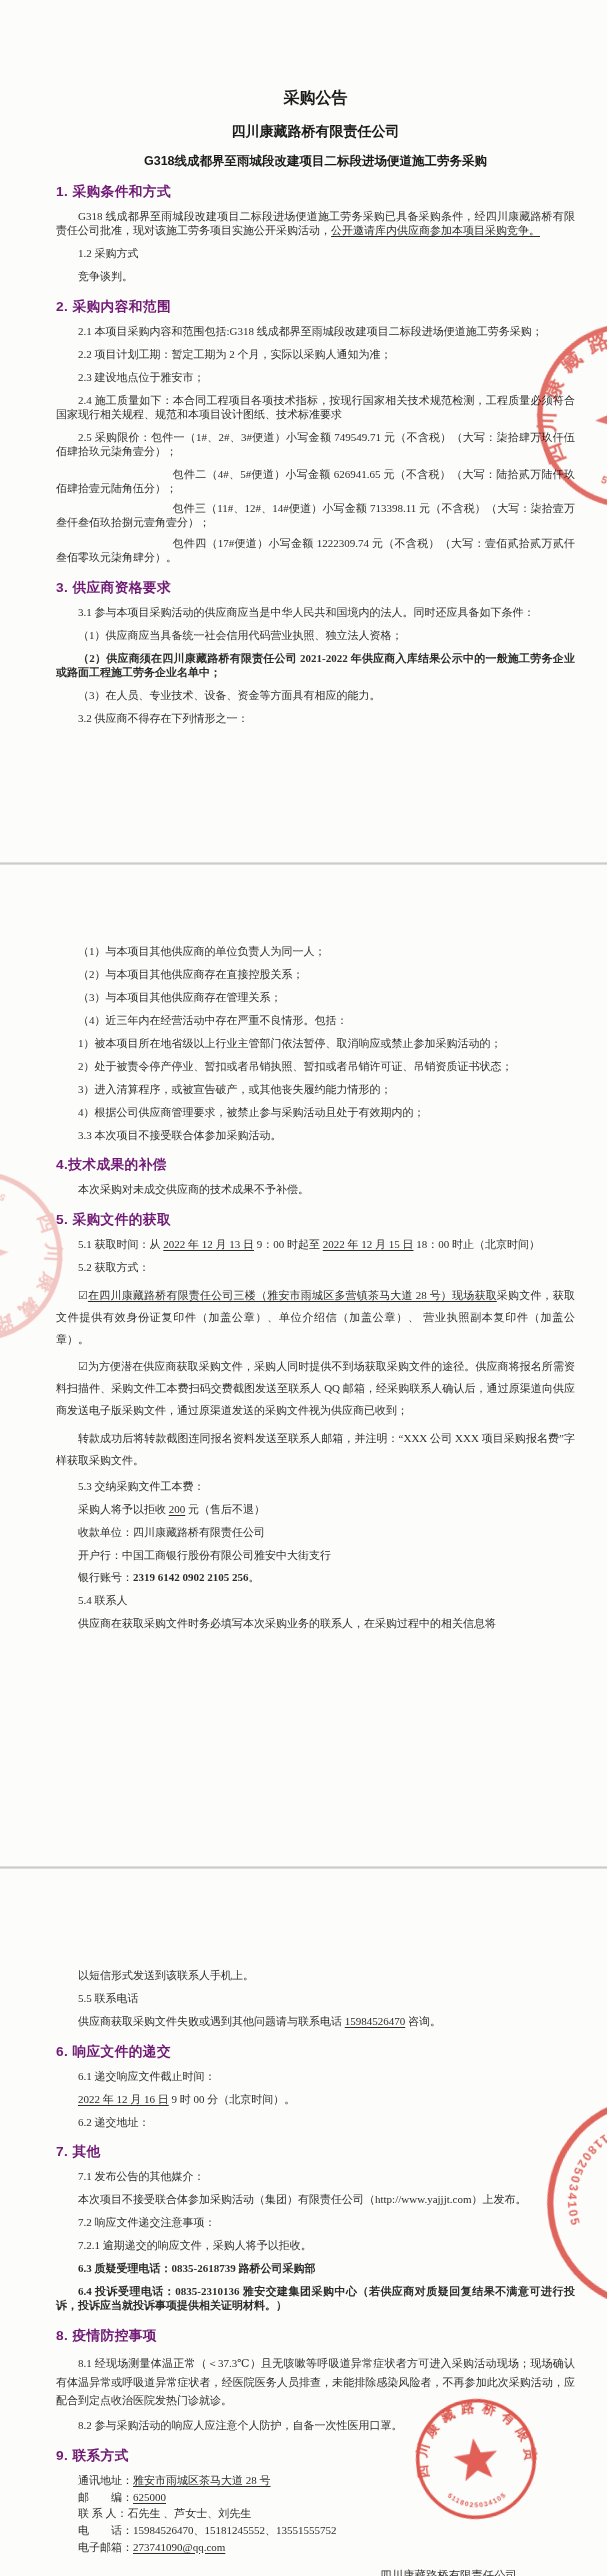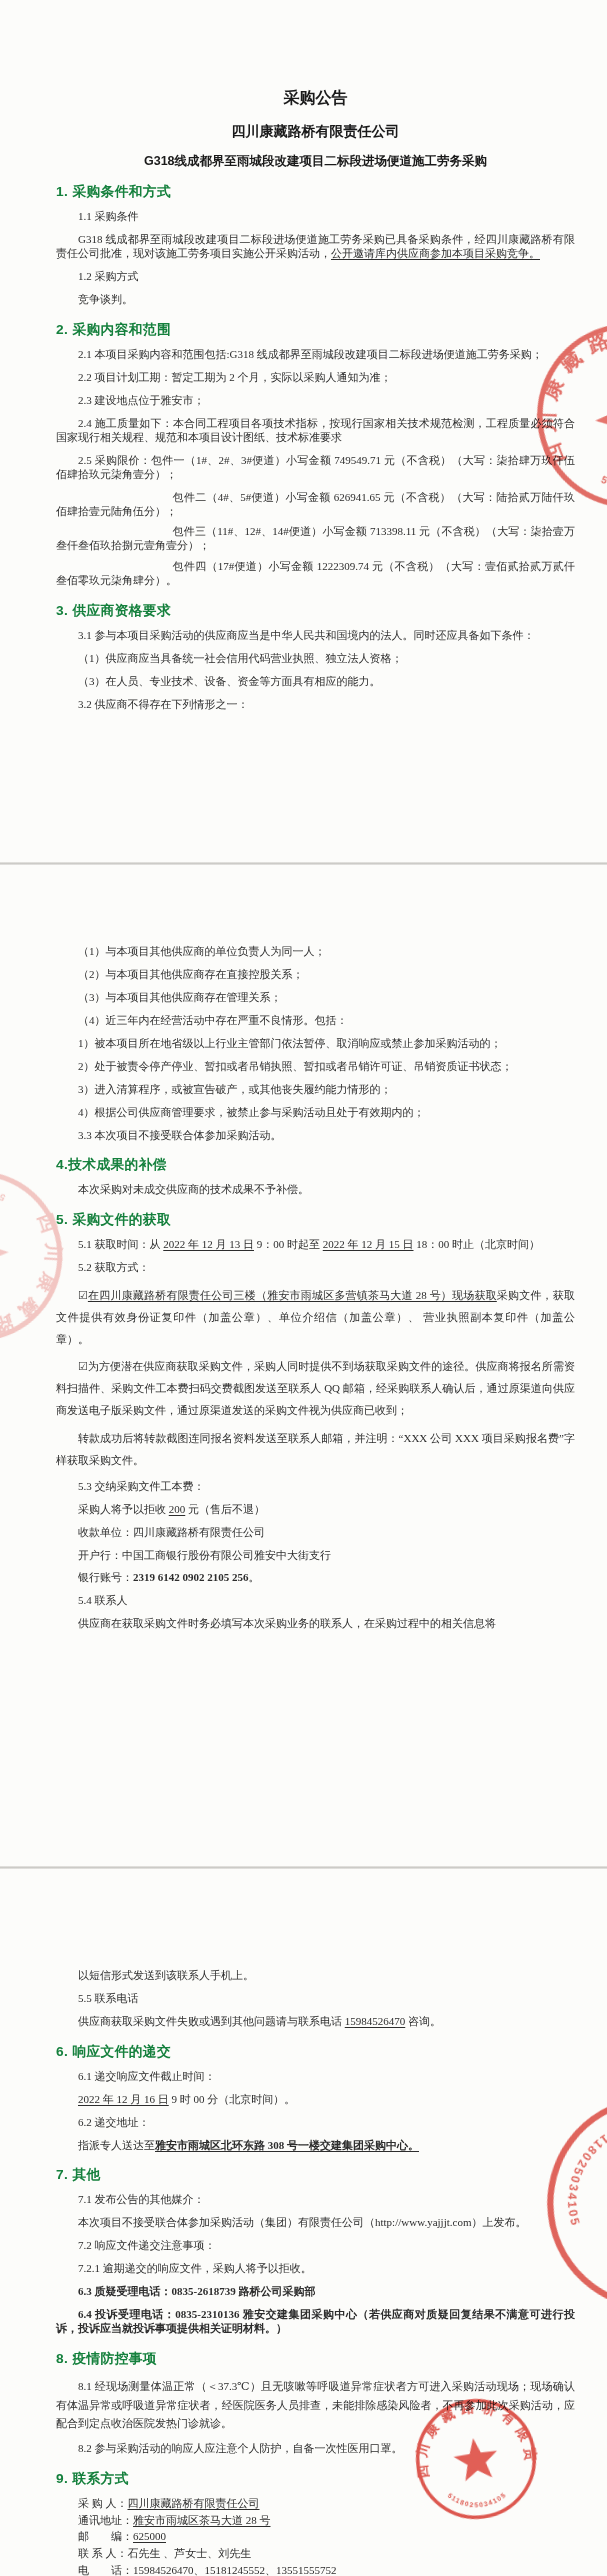--- a/index.html
+++ b/index.html
@@ -16,21 +16,21 @@
   .sheet-3 .inner{padding-top:91px;}
   p{margin:9px 0;font-size:11px;line-height:1.27;text-align:justify;}
   .ind{text-indent:2em;}
   .pkg{text-indent:10.6em;margin:6.8px 0;}
   .wide{line-height:2.0;margin:5.3px 0;}
   .w8{line-height:1.72;}
   .cl{margin:2.7px 0;}
   .u{text-decoration:underline;text-underline-offset:2.3px;}
   .b{font-weight:bold;}
   .h{font-family:"Liberation Sans","DejaVu Sans",sans-serif;font-weight:bold;
-     font-size:13.7px;color:#15803d;margin:13.7px 0 9px;letter-spacing:0.4px;}
+     font-size:13.7px;color:#701a75;margin:13.7px 0 9px;letter-spacing:0.4px;}
   .t1{text-align:center;font-family:"Liberation Sans","DejaVu Sans",sans-serif;
       font-weight:bold;font-size:16px;margin:0 0 13.7px;color:#1a1a1a;}
   .t2{text-align:center;font-family:"Liberation Sans","DejaVu Sans",sans-serif;
       font-weight:bold;font-size:14px;margin:0 0 12px;color:#1a1a1a;}
   .t3{text-align:center;font-family:"Liberation Sans","DejaVu Sans",sans-serif;
       font-weight:bold;font-size:12.5px;margin:0 0 6px;color:#1a1a1a;}
   .sig{position:relative;z-index:2;text-align:right;padding-right:58px;
        margin-top:10.6px;font-size:11.4px;line-height:1.8;}
   .stamp{position:absolute;pointer-events:none;mix-blend-mode:multiply;filter:blur(0.2px);}
   .stamp text{font-family:"Liberation Sans","DejaVu Sans",sans-serif;font-weight:bold;}
@@ -40,38 +40,38 @@
 
 <div class="scan">
 
   <section class="sheet sheet-1">
     <div class="inner">
       <h1 class="t1">采购公告</h1>
       <div class="t2">四川康藏路桥有限责任公司</div>
       <div class="t3">G318线成都界至雨城段改建项目二标段进场便道施工劳务采购</div>
 
       <div class="h">1. 采购条件和方式</div>
-      <p class="ind">1.1 采购条件</p>
       <p class="ind"><span>G318 线成都界至雨城段改建项目二标段进场便道施工劳务采购已具备采购条件，经四川康藏路桥有限责任公司批准，现对该施工劳务项目实施公开采购活动，</span><span class="u">公开邀请库内供应商参加本项目采购竞争。</span></p>
       <p class="ind">1.2 采购方式</p>
       <p class="ind">竞争谈判。</p>
 
       <div class="h">2. 采购内容和范围</div>
       <p class="ind">2.1 本项目采购内容和范围包括:G318 线成都界至雨城段改建项目二标段进场便道施工劳务采购；</p>
       <p class="ind">2.2 项目计划工期：暂定工期为 2 个月，实际以采购人通知为准；</p>
       <p class="ind">2.3 建设地点位于雅安市；</p>
       <p class="ind">2.4 施工质量如下：本合同工程项目各项技术指标，按现行国家相关技术规范检测，工程质量必须符合国家现行相关规程、规范和本项目设计图纸、技术标准要求</p>
       <p class="ind">2.5 采购限价：包件一（1#、2#、3#便道）小写金额 749549.71 元（不含税）（大写：柒拾肆万玖仟伍佰肆拾玖元柒角壹分）；</p>
       <p class="pkg">包件二（4#、5#便道）小写金额 626941.65 元（不含税）（大写：陆拾贰万陆仟玖佰肆拾壹元陆角伍分）；</p>
       <p class="pkg">包件三（11#、12#、14#便道）小写金额 713398.11 元（不含税）（大写：柒拾壹万叁仟叁佰玖拾捌元壹角壹分）；</p>
       <p class="pkg">包件四（17#便道）小写金额 1222309.74 元（不含税）（大写：壹佰贰拾贰万贰仟叁佰零玖元柒角肆分）。</p>
 
       <div class="h">3. 供应商资格要求</div>
       <p class="ind">3.1 参与本项目采购活动的供应商应当是中华人民共和国境内的法人。同时还应具备如下条件：</p>
       <p class="ind">（1）供应商应当具备统一社会信用代码营业执照、独立法人资格；</p>
+      <p class="ind b">（2）供应商须在四川康藏路桥有限责任公司 2021-2022 年供应商入库结果公示中的一般施工劳务企业或路面工程施工劳务企业名单中；</p>
       <p class="ind">（3）在人员、专业技术、设备、资金等方面具有相应的能力。</p>
       <p class="ind">3.2 供应商不得存在下列情形之一：</p>
     </div>
   </section>
 
   <div class="gap"></div>
 
   <section class="sheet sheet-2">
     <div class="inner">
       <p class="ind">（1）与本项目其他供应商的单位负责人为同一人；</p>
@@ -108,36 +108,34 @@
   <section class="sheet sheet-3">
     <div class="inner">
       <p class="ind">以短信形式发送到该联系人手机上。</p>
       <p class="ind">5.5 联系电话</p>
       <p class="ind"><span>供应商获取采购文件失败或遇到其他问题请与联系电话 </span><span class="u">15984526470</span><span> 咨询。</span></p>
 
       <div class="h">6. 响应文件的递交</div>
       <p class="ind">6.1 递交响应文件截止时间：</p>
       <p class="ind"><span class="u">2022 年 12 月 16 日</span><span> 9 时 00 分（北京时间）。</span></p>
       <p class="ind">6.2 递交地址：</p>
-      <p class="ind"><span>指派专人送达至</span><span class="b u">雅安市雨城区北环东路 308 号一楼交建集团采购中心。</span></p>
 
       <div class="h">7. 其他</div>
       <p class="ind">7.1 发布公告的其他媒介：</p>
       <p class="ind">本次项目不接受联合体参加采购活动（集团）有限责任公司（http://www.yajjjt.com）上发布。</p>
       <p class="ind">7.2 响应文件递交注意事项：</p>
       <p class="ind">7.2.1 逾期递交的响应文件，采购人将予以拒收。</p>
       <p class="ind b">6.3 质疑受理电话：0835-2618739 路桥公司采购部</p>
       <p class="ind b">6.4 投诉受理电话：0835-2310136 雅安交建集团采购中心（若供应商对质疑回复结果不满意可进行投诉，投诉应当就投诉事项提供相关证明材料。）</p>
 
       <div class="h">8. 疫情防控事项</div>
       <p class="ind w8">8.1 经现场测量体温正常（＜37.3℃）且无咳嗽等呼吸道异常症状者方可进入采购活动现场；现场确认有体温异常或呼吸道异常症状者，经医院医务人员排查，未能排除感染风险者，不再参加此次采购活动，应配合到定点收治医院发热门诊就诊。</p>
       <p class="ind">8.2 参与采购活动的响应人应注意个人防护，自备一次性医用口罩。</p>
 
       <div class="h">9. 联系方式</div>
-      <p class="ind cl"><span>采 购 人：</span><span class="u">四川康藏路桥有限责任公司</span></p>
       <p class="ind cl"><span>通讯地址：</span><span class="u">雅安市雨城区茶马大道 28 号</span></p>
       <p class="ind cl"><span>邮　　编：</span><span class="u">625000</span></p>
       <p class="ind cl"><span>联 系 人：</span><span>石先生 、芦女士、刘先生</span></p>
       <p class="ind cl"><span>电　　话：</span><span>15984526470、15181245552、13551555752</span></p>
       <p class="ind cl"><span>电子邮箱：</span><span class="u">273741090@qq.com</span></p>
 
       <div class="sig">
         <div>四川康藏路桥有限责任公司</div>
         <div>2022 年 12 月 12 日</div>
       </div>

